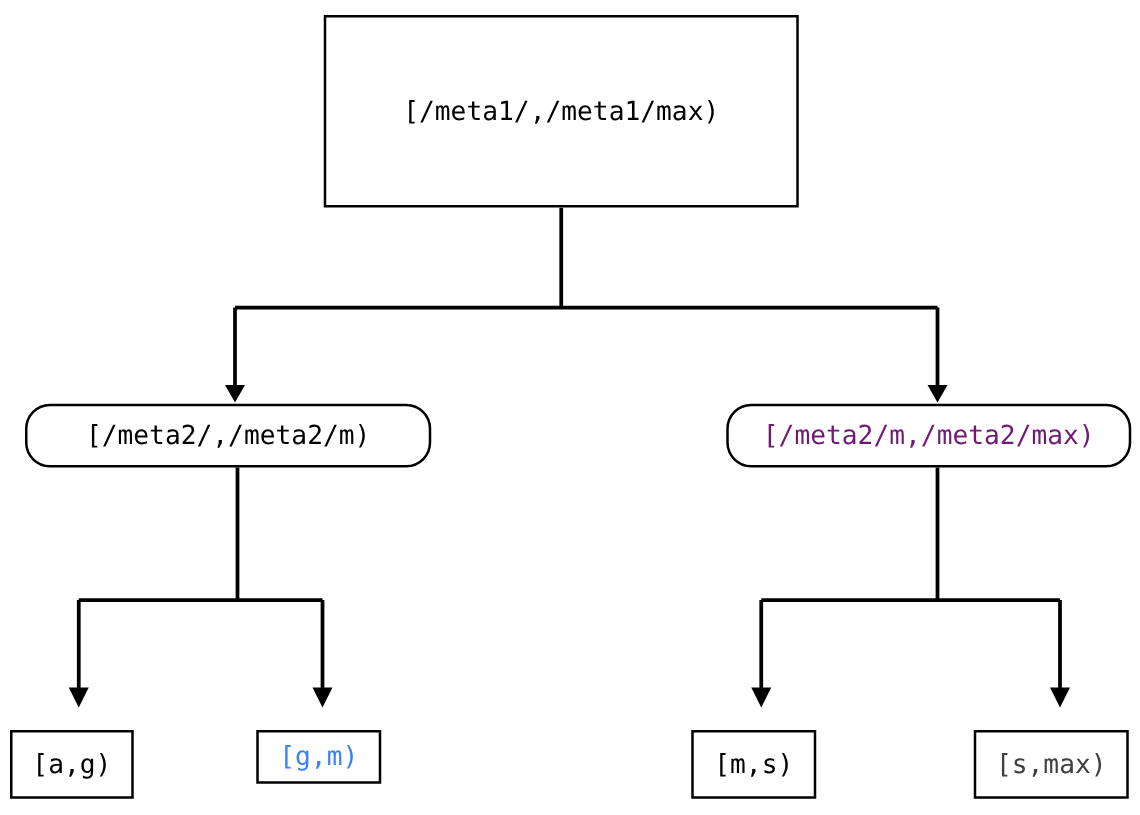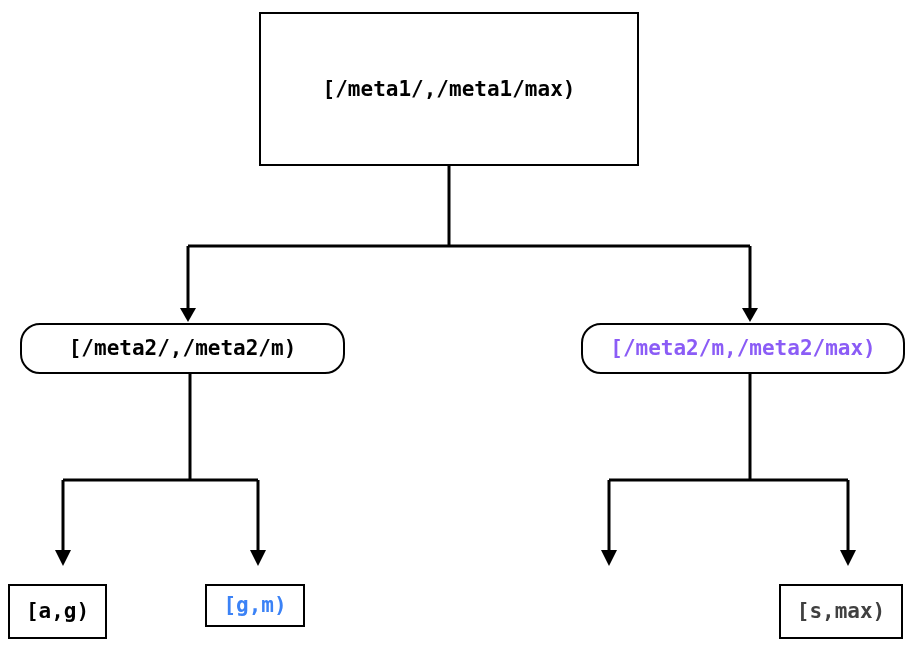--- a/index.html
+++ b/index.html
@@ -30,21 +30,20 @@
     position: absolute;
     box-sizing: border-box;
     border: 2px solid #000000;
     background: #ffffff;
     display: flex;
     align-items: center;
     justify-content: center;
     text-align: center;
     color: #000000;
     white-space: pre;
-    font-weight: bold;
   }
   .node-label {
     display: block;
     line-height: 1;
     letter-spacing: 0px;
   }
   .node-root   { font-size: 21px; }
   .node-mid    { font-size: 21px; border-radius: 20px; }
   .node-leaf   { font-size: 21px; text-align: center; }
 </style>
@@ -87,30 +86,33 @@
   </svg>
 
   <div class="node node-root" id="node-root" style="left: 259px; top: 12px; width: 380px; height: 154px; border-color: rgb(0, 0, 0); color: rgb(0, 0, 0);">
     <span class="node-label">[/meta1/,/meta1/max)</span>
   </div>
 
   <div class="node node-mid" id="node-mid-left" style="left: 20px; top: 323px; width: 325px; height: 51px; border-color: rgb(0, 0, 0); color: rgb(0, 0, 0);">
     <span class="node-label">[/meta2/,/meta2/m)</span>
   </div>
 
-  <div class="node node-mid" id="node-mid-right" style="left: 581px; top: 323px; width: 324px; height: 51px; border-color: rgb(0, 0, 0); color: #8b5cf6;">
+  <div class="node node-mid" id="node-mid-right" style="left: 581px; top: 323px; width: 324px; height: 51px; border-color: rgb(0, 0, 0); color: #701a75;">
     <span class="node-label">[/meta2/m,/meta2/max)</span>
   </div>
 
   <div class="node node-leaf" id="node-leaf-ag" style="left: 8px; top: 584px; width: 99px; height: 55px; border-color: rgb(0, 0, 0); color: rgb(0, 0, 0);">
     <span class="node-label">[a,g)</span>
   </div>
 
   <div class="node node-leaf" id="node-leaf-gm" style="left: 205px; top: 584px; width: 100px; height: 43px; border-color: rgb(0, 0, 0); color: #3b82f6;">
     <span class="node-label">[g,m)</span>
   </div>
 
+  <div class="node node-leaf" id="node-leaf-ms" style="left: 553px; top: 584px; width: 100px; height: 55px; border-color: rgb(0, 0, 0); color: rgb(0, 0, 0);">
+    <span class="node-label">[m,s)</span>
+  </div>
 
   <div class="node node-leaf" id="node-leaf-smax" style="left: 779px; top: 584px; width: 124px; height: 55px; border-color: rgb(0, 0, 0); color: #404040;">
     <span class="node-label">[s,max)</span>
   </div>
 
 </div>
 
 </body></html>

